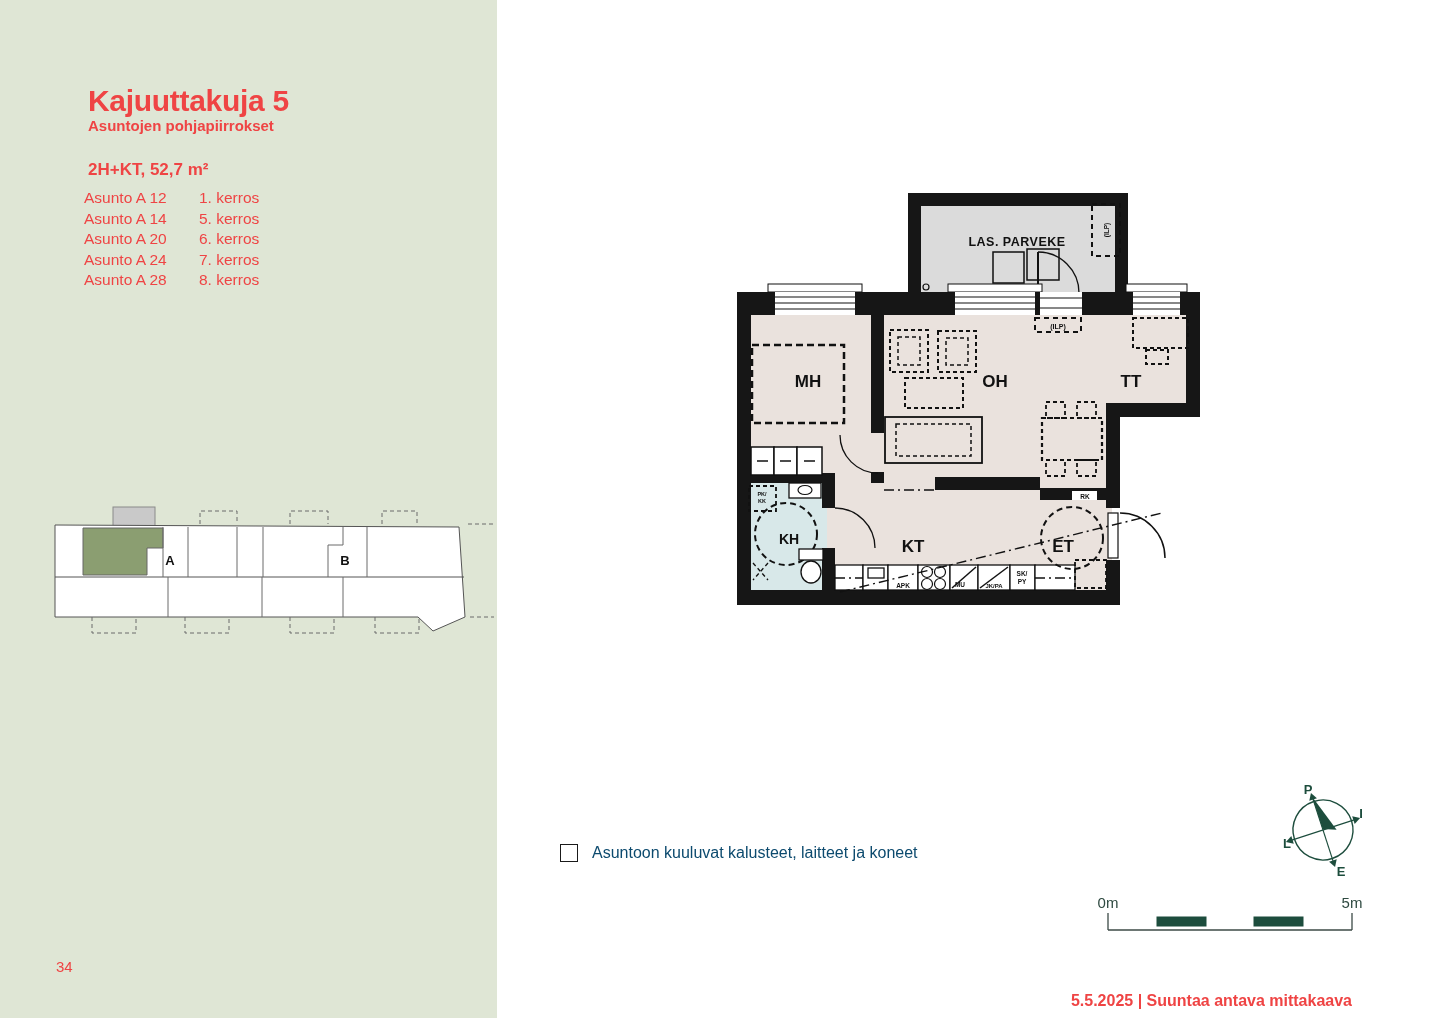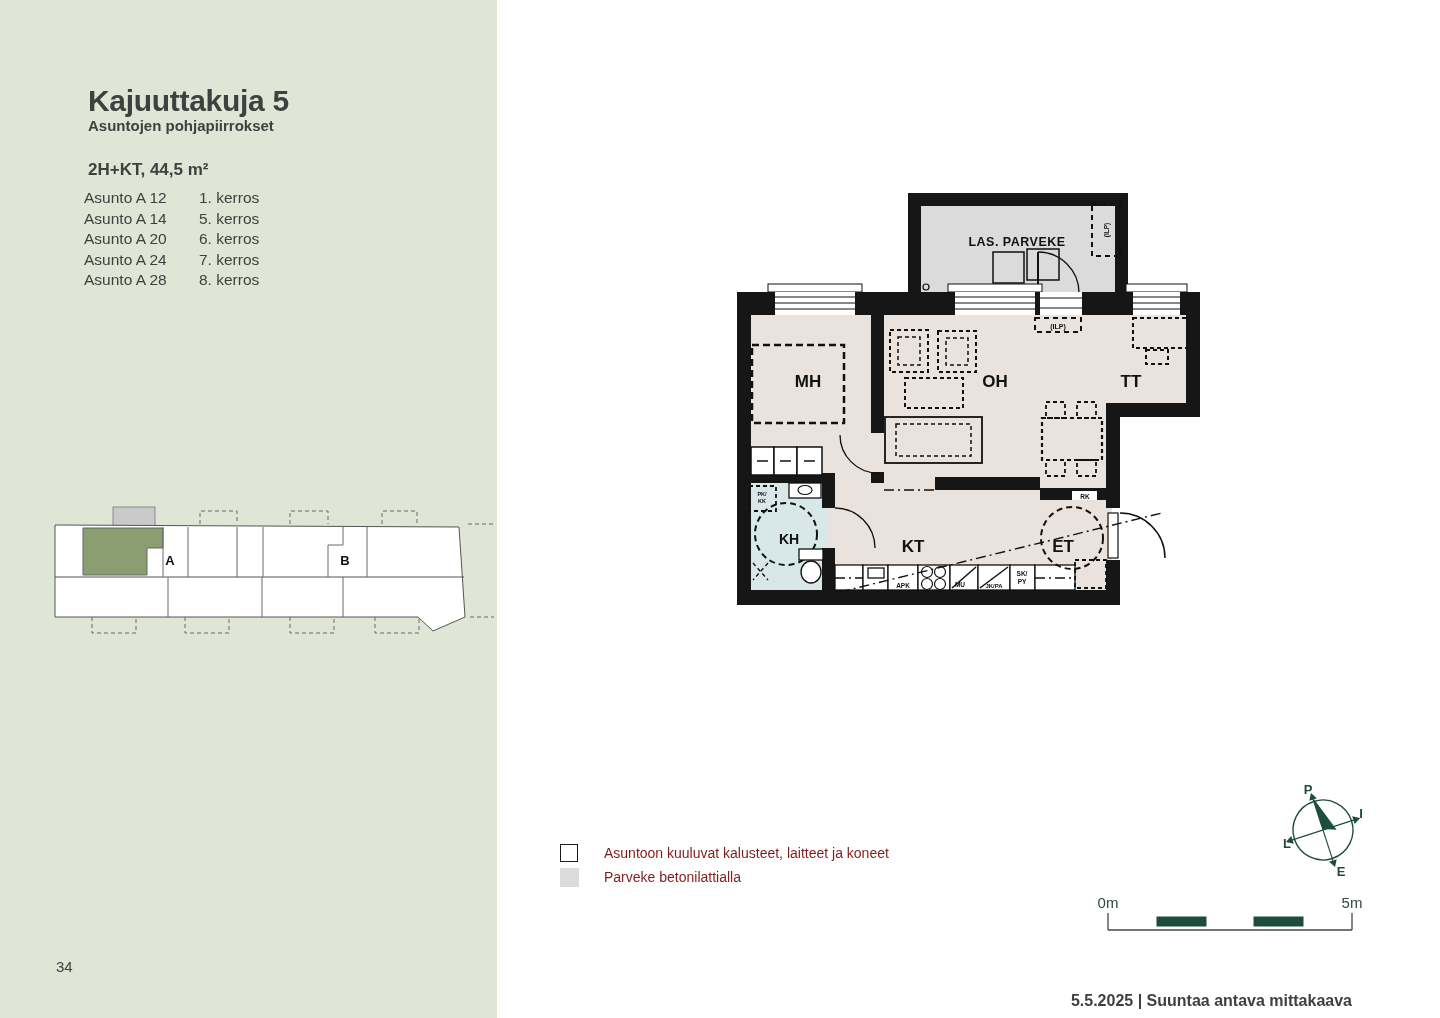--- a/index.html
+++ b/index.html
@@ -1,48 +1,48 @@
 <!DOCTYPE html>
 <html><head>
 <meta charset="utf-8">
 <style>
   html,body{margin:0;padding:0;}
   body{width:1440px;height:1018px;position:relative;background:#ffffff;
        font-family:"Liberation Sans",sans-serif;overflow:hidden;}
   .abs{position:absolute;}
   
   #sidebar{left:0;top:0;width:497px;height:1018px;background:#dfe6d5;}
-  .green{color:#404040;}
+  .green{color:#ef4444;}
   #title{left:88px;top:84px;font-size:30px;font-weight:bold;letter-spacing:-0.3px;}
   #subtitle{left:88px;top:117px;font-size:15px;font-weight:bold;}
   #apt-type{left:88px;top:160px;font-size:17px;font-weight:bold;}
   #apt-list{left:84px;top:188px;font-size:15.5px;line-height:20.6px;}
   .apt-row{display:flex;}
   .apt-unit{width:115px;}
   #page-num{left:56px;top:958px;font-size:15px;font-weight:normal;}
   
   #legend{left:560px;top:841px;}
   .lg-row{display:flex;align-items:center;height:24px;}
   .lg-sw{width:19px;height:19px;margin-right:13px;flex:0 0 auto;}
   .sw0{background:#ffffff;border:1.6px solid #1a1a1a;width:16px;height:16px;}
   .sw1{background:#d8e8e9;}
   .sw2{background:#ece2dc;}
   .sw3{background:#dcdcdc;}
-  .lg-label{font-size:14px;color:#7f1d1d;margin-left:12px;}
+  .lg-label{font-size:16px;color:#0c4a6e;}
   #date-line{right:88px;top:960px;font-size:16px;font-weight:bold;margin-top:32px;}
   svg text{font-family:"Liberation Sans",sans-serif;}
 </style>
 </head>
 <body>
 
 <div id="sidebar" class="abs"></div>
 
 <div id="title" class="abs green">Kajuuttakuja 5</div>
 <div id="subtitle" class="abs green">Asuntojen pohjapiirrokset</div>
-<div id="apt-type" class="abs green">2H+KT, 44,5 m²</div>
+<div id="apt-type" class="abs green">2H+KT, 52,7 m²</div>
 
 <div id="apt-list" class="abs green">
   <div class="apt-row">
     <span class="apt-unit">Asunto A 12</span>
     <span>1. kerros</span>
   </div>
   <div class="apt-row">
     <span class="apt-unit">Asunto A 14</span>
     <span>5. kerros</span>
   </div>
@@ -254,24 +254,20 @@
   <text x="789" y="544" font-size="14" font-weight="bold" fill="#111" text-anchor="middle">KH</text>
 </svg>
 
 <div id="legend" class="abs">
   <div class="lg-row">
     <span class="lg-sw">
         <span class="sw0" style="display:block"></span>
       </span>
     <span class="lg-label">Asuntoon kuuluvat kalusteet, laitteet ja koneet</span>
   </div>
-  <div class="lg-row">
-    <span class="lg-sw sw3"></span>
-    <span class="lg-label">Parveke betonilattialla</span>
-  </div>
 </div>
 
 <svg class="abs" style="left:1275px;top:778px;" width="100" height="105" viewBox="0 0 100 105">
   <g transform="rotate(-18 48 52)" stroke="#1d4d3d" fill="none" stroke-width="1.4">
     <circle cx="48" cy="52" r="30"></circle>
     <line x1="48" y1="16" x2="48" y2="88" stroke-width="1.1"></line>
     <line x1="12" y1="52" x2="84" y2="52" stroke-width="1.1"></line>
     <path d="M44,20 L48,13 L52,20" fill="#1d4d3d" stroke="none"></path>
     <path d="M44,84 L48,91 L52,84" fill="#1d4d3d" stroke="none"></path>
     <path d="M16,48 L9,52 L16,56" fill="#1d4d3d" stroke="none"></path>

